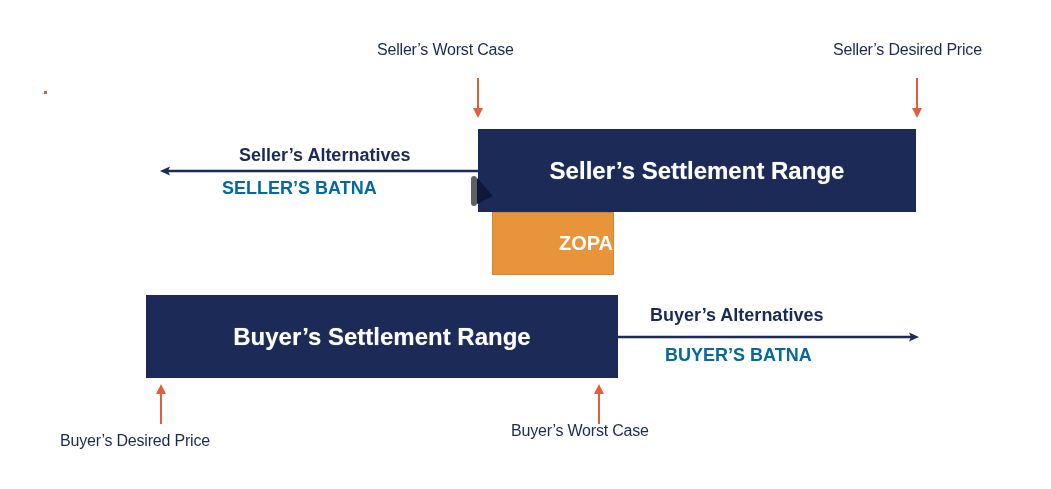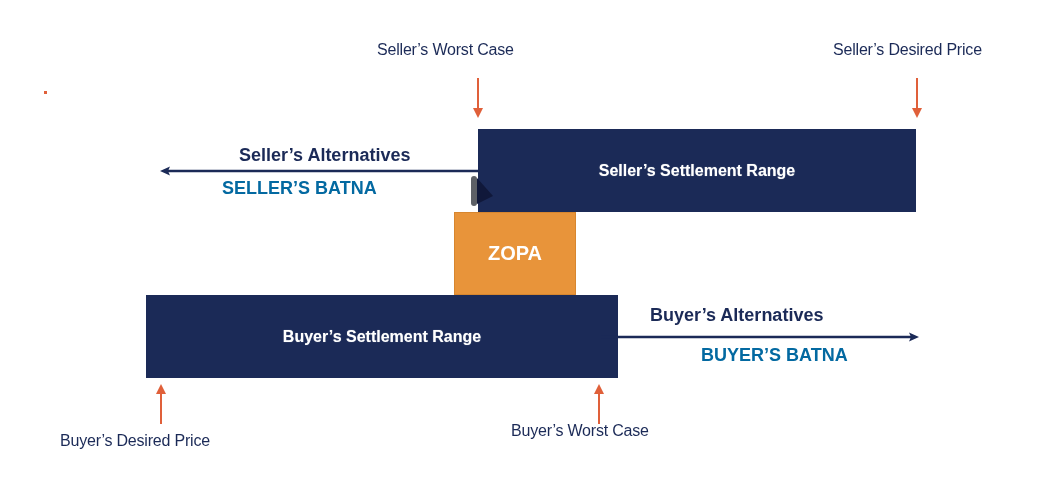--- a/index.html
+++ b/index.html
@@ -20,21 +20,21 @@
       color: #1b2a57;
       font-size: 16px;
       white-space: nowrap;
       letter-spacing: -0.2px;
     }
     .bar {
       position: absolute;
       background: #1b2a57;
       color: #ffffff;
       font-weight: bold;
-      font-size: 16px;
+      font-size: 24px;
       display: flex;
       align-items: center;
       justify-content: center;
       text-shadow: 0 0 1px rgba(255,255,255,0.5);
     }
     .zopa {
       position: absolute;
       background: #e8943a;
       color: #ffffff;
       font-weight: bold;
@@ -89,34 +89,34 @@
   <line x1="6" y1="6" x2="318" y2="6" stroke="#1b2a57" stroke-width="2.5"></line>
   <polygon points="0,6 10,1.5 8,6 10,10.5" fill="#1b2a57"></polygon>
 </svg>
 <div class="batna" style="left:222px; top:178px;">SELLER’S BATNA</div>
 
 <div class="abs" style="left:471px; top:176px; width:6px; height:30px; background:#5d6066; border-radius:3px;"></div>
 <svg style="left:477px; top:178px;" width="20" height="28">
   <polygon points="0,0 16,18 0,26" fill="#10183a"></polygon>
 </svg>
 
-<div class="zopa" style="left:454px; top:212px; width:122px; height:83px;">
+<div class="zopa" style="left:492px; top:212px; width:122px; height:63px;justify-content:flex-end;">
   <span>ZOPA</span>
 </div>
 
 <div class="bar" style="left:146px; top:295px; width:472px; height:83px;">
   <span>Buyer’s Settlement Range</span>
 </div>
 
 <div class="alt-title" style="left:650px; top:305px;">Buyer’s Alternatives</div>
 <svg style="left:601px; top:331px;" width="320" height="12">
   <line x1="0" y1="6" x2="312" y2="6" stroke="#1b2a57" stroke-width="2.5"></line>
   <polygon points="318,6 308,1.5 310,6 308,10.5" fill="#1b2a57"></polygon>
 </svg>
-<div class="batna" style="left:665px; top:345px;margin-left:36px;">BUYER’S BATNA</div>
+<div class="batna" style="left:665px; top:345px;">BUYER’S BATNA</div>
 
 <svg style="left:155px; top:384px;" width="12" height="42">
   <polygon points="1,10 11,10 6,0" fill="#e0603a"></polygon>
   <line x1="6" y1="8" x2="6" y2="40" stroke="#e0603a" stroke-width="2"></line>
 </svg>
 <svg style="left:593px; top:384px;" width="12" height="42">
   <polygon points="1,10 11,10 6,0" fill="#e0603a"></polygon>
   <line x1="6" y1="8" x2="6" y2="40" stroke="#e0603a" stroke-width="2"></line>
 </svg>
 

